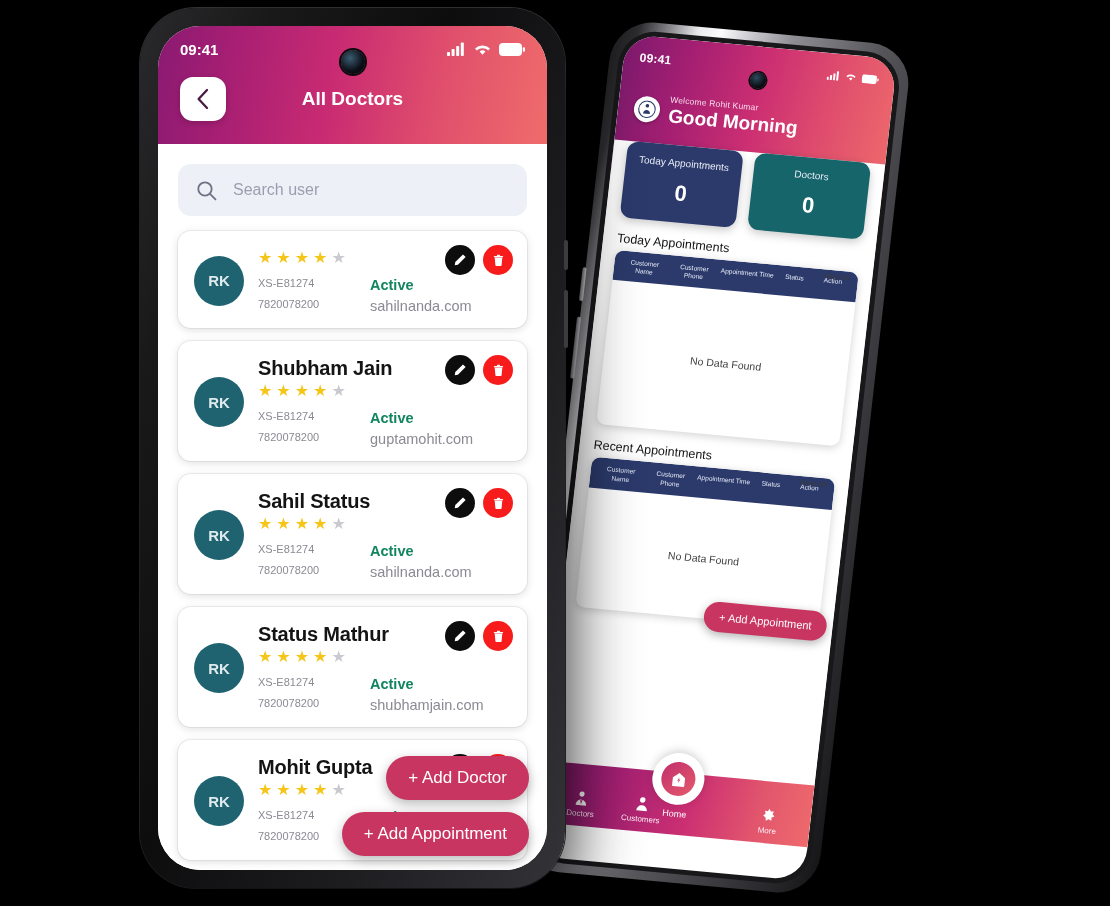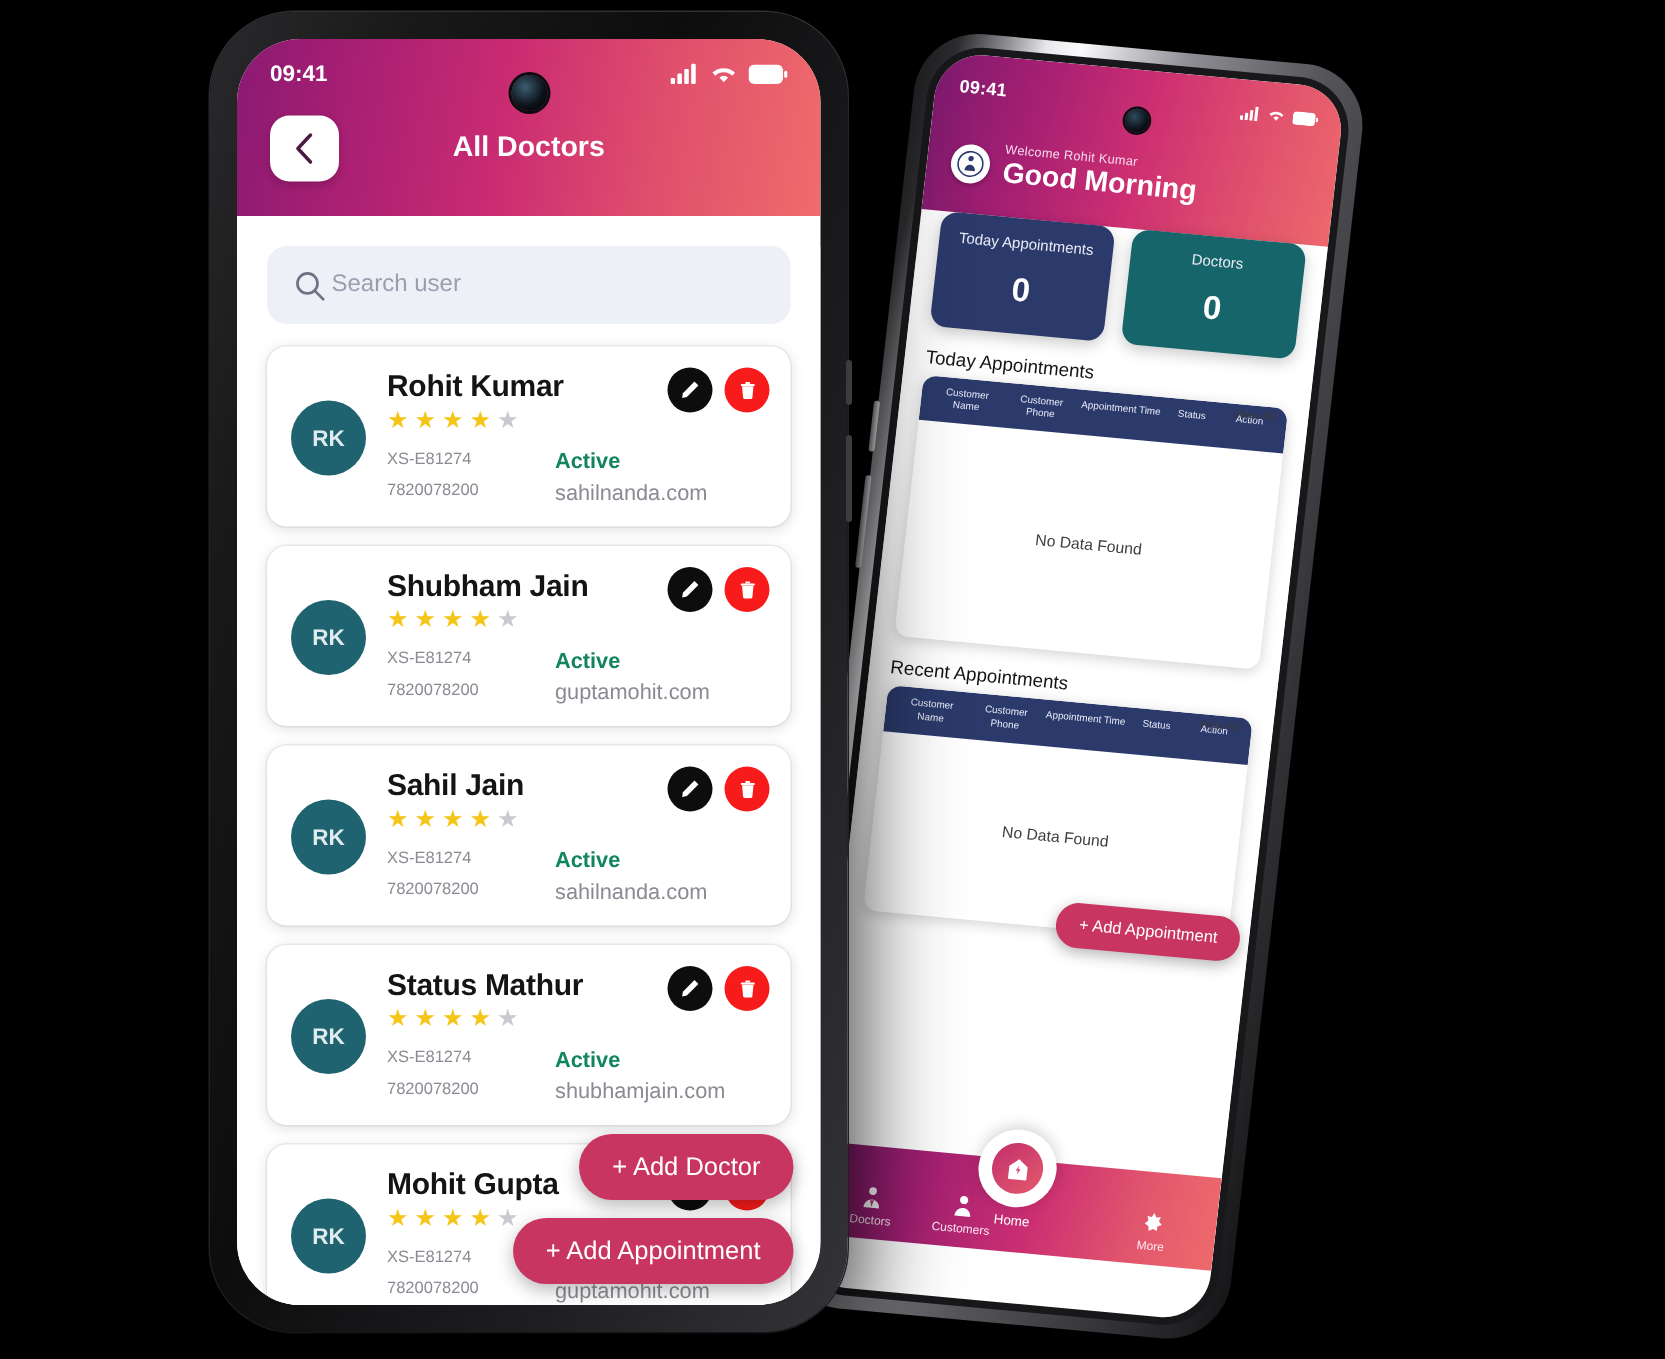--- a/index.html
+++ b/index.html
@@ -140,21 +140,21 @@
            box-shadow:0 0 0 2px #0b0b0d; }
   .l-navbar { display:flex; align-items:center; margin-top:14px; position:relative; height:46px; }
   .l-back { width:46px; height:44px; border-radius:13px; background:#fff;
             display:flex; align-items:center; justify-content:center;
             box-shadow:0 2px 6px rgba(0,0,0,.18); }
   .l-title { position:absolute; left:0; right:0; text-align:center;
              color:#fff; font-size:19px; font-weight:600; pointer-events:none; }
 
   .l-body { background:#fff; height:calc(100% - 118px); padding:0 20px;
             position:relative; }
-  .l-search { display:flex; align-items:center; gap:4px;
+  .l-search { display:flex; align-items:center; gap:16px;
               background:#eef0f8; border-radius:13px; height:52px;
               padding:15px 18px; margin-top:20px; }
   .l-search-ph { color:#9b9eae; font-size:16px; }
 
   .l-list { margin-top:15px; display:flex; flex-direction:column; gap:13px; }
   .l-card { position:relative; background:#fff; border-radius:13px;
             box-shadow:0 2px 9px rgba(0,0,0,.13), 0 0 0 1px #f1f1f4;
             padding:16px 16px 14px; display:flex; gap:14px; }
   .l-av { width:50px; height:50px; border-radius:50%; background:#1f6270;
           color:#dfeaed; font-size:15px; font-weight:600;
@@ -367,21 +367,20 @@
             <path d="M14.6 14.6 20.4 20.4" stroke="#6f7283" stroke-width="1.9" stroke-linecap="round"></path>
           </svg>
           <span class="l-search-ph">Search user</span>
         </div>
 
         <div class="l-list">
 
           <div class="l-card">
             <div class="l-av">RK</div>
             <div class="l-info">
-              <div class="l-name">Rohit Kumar</div>
               <div class="l-stars">
                 <span class="st-on">★</span>
                 <span class="st-on">★</span>
                 <span class="st-on">★</span>
                 <span class="st-on">★</span>
                 <span class="st-off">★</span>
               </div>
               <div class="l-meta">
                 <span class="m1">XS-E81274</span>
                 <span class="m2 active">Active</span>
@@ -439,21 +438,21 @@
                   <rect x="2.3" y="2.4" width="11.4" height="1.7" rx=".7" fill="#fff"></rect>
                   <rect x="6" y="0.8" width="4" height="1.6" rx=".6" fill="#fff"></rect>
                 </svg>
               </div>
             </div>
           </div>
 
           <div class="l-card">
             <div class="l-av">RK</div>
             <div class="l-info">
-              <div class="l-name">Sahil Jain</div>
+              <div class="l-name">Sahil Status</div>
               <div class="l-stars">
                 <span class="st-on">★</span>
                 <span class="st-on">★</span>
                 <span class="st-on">★</span>
                 <span class="st-on">★</span>
                 <span class="st-off">★</span>
               </div>
               <div class="l-meta">
                 <span class="m1">XS-E81274</span>
                 <span class="m2 active">Active</span>

